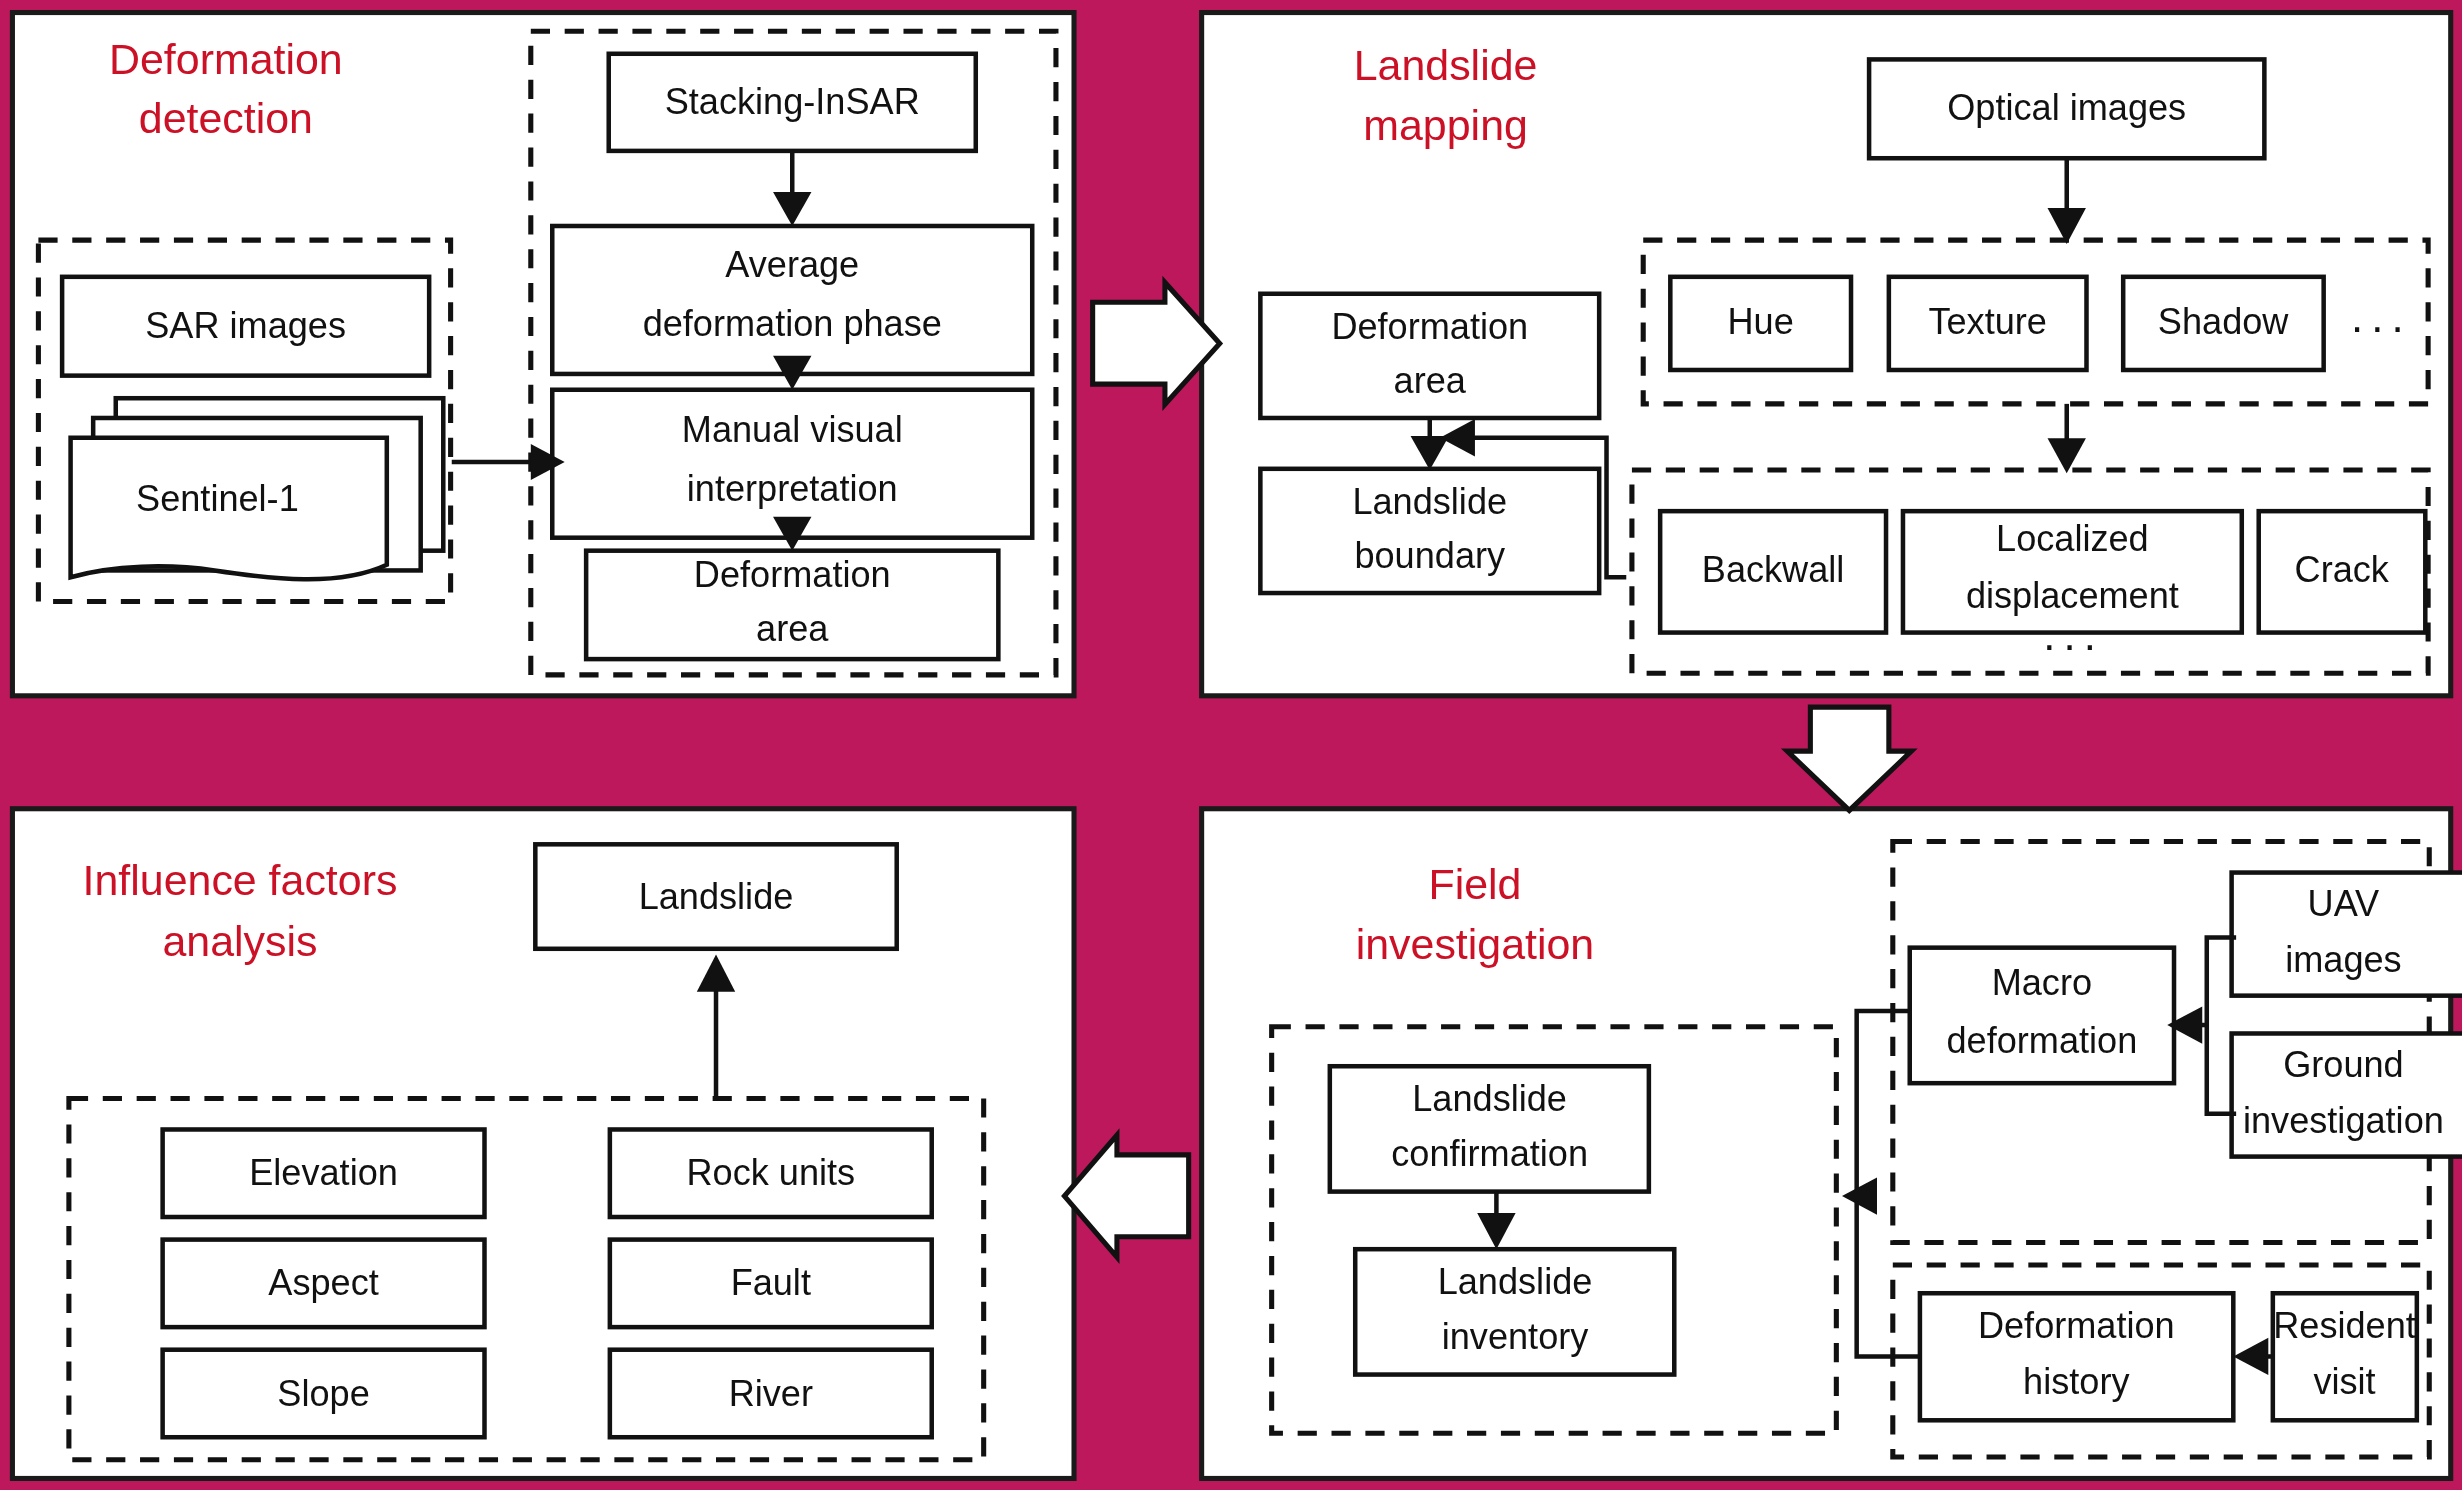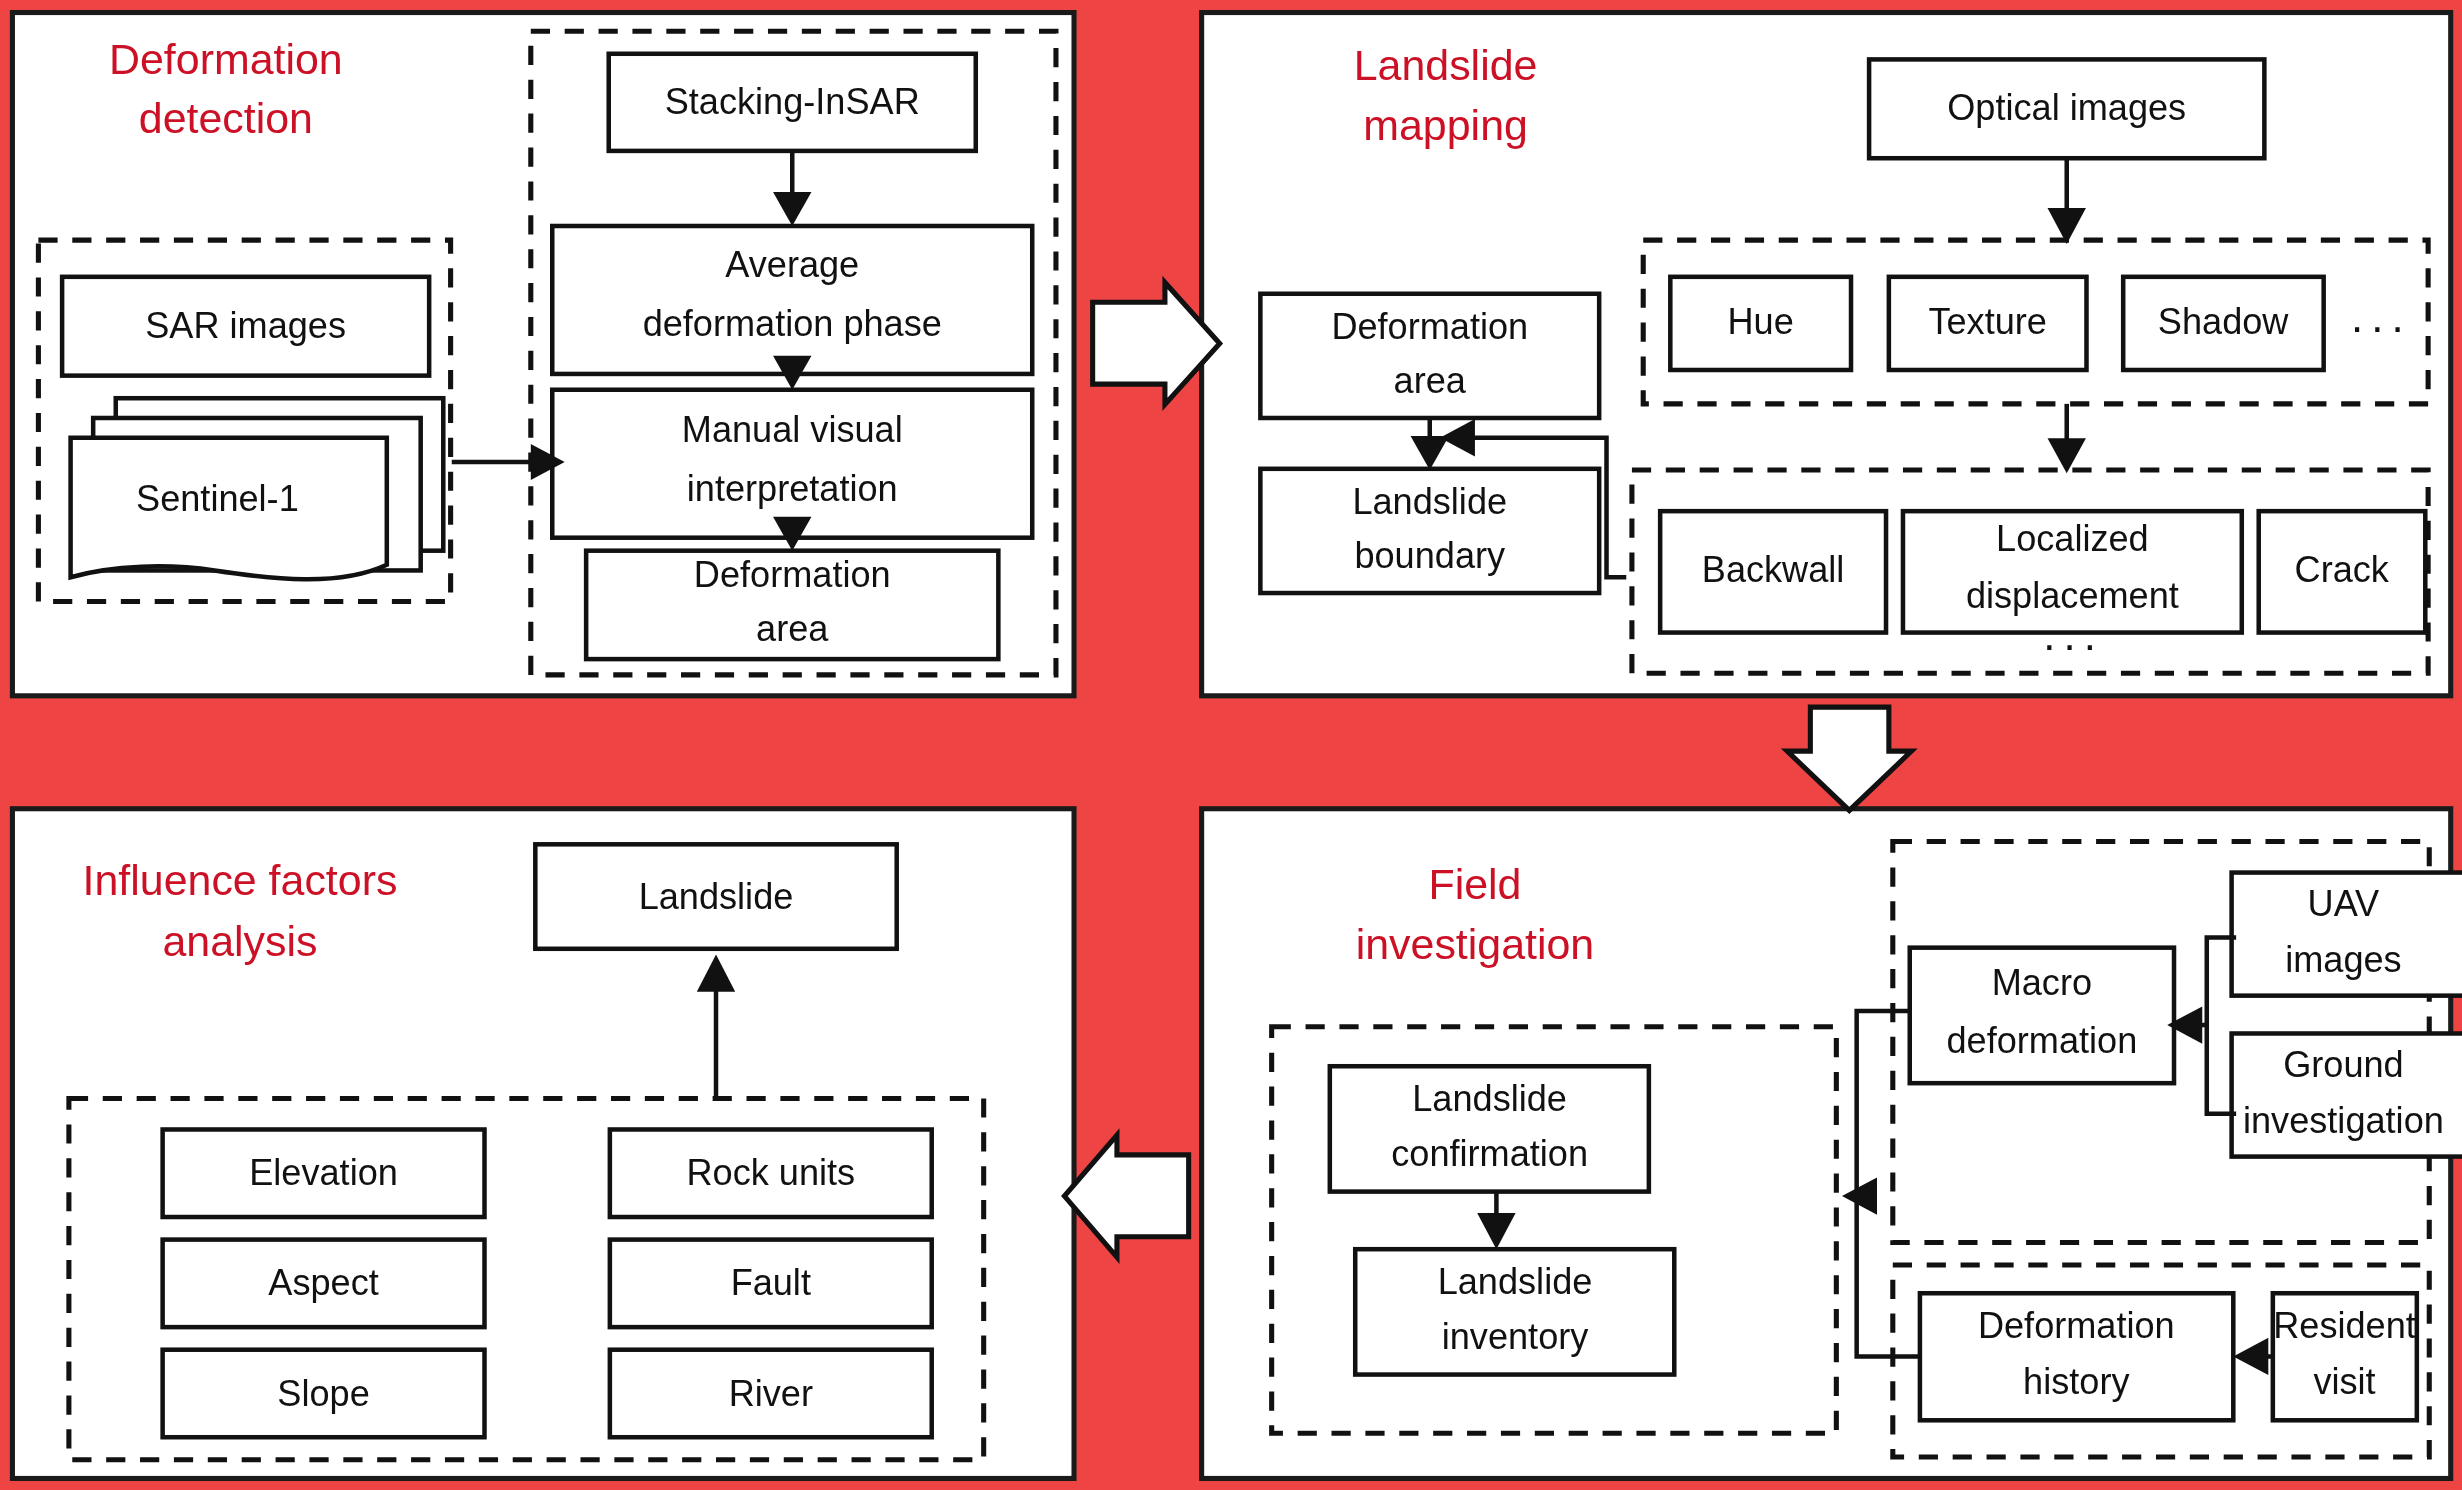--- a/index.html
+++ b/index.html
@@ -1,17 +1,17 @@
 <!DOCTYPE html>
 <html style="font-size:9px"><head>
 <meta charset="utf-8">
 <style>
   html,body{margin:0;padding:0;background:#ffffff;}
   body{font-family:"Liberation Sans","DejaVu Sans",sans-serif;}
-  #stage{position:relative;width:2462px;height:1491px;background:#ef4444;overflow:hidden;}
+  #stage{position:relative;width:2462px;height:1491px;background:#be185d;overflow:hidden;}
   svg{position:absolute;left:0;top:0;width:2462px;height:1491px;}
   .panel{fill:#ffffff;stroke:#1a1a1a;stroke-width:9;}
   .dash{fill:none;stroke:#111111;stroke-width:9;stroke-dasharray:34 26;}
   .nodebox{fill:#ffffff;stroke:#111111;stroke-width:8;}
   .conn{fill:none;stroke:#111111;stroke-width:8;}
   .blockarrow{fill:#ffffff;stroke:#111111;stroke-width:9;stroke-linejoin:miter;}
   .ahead{fill:#111111;stroke:none;}
   text{font-family:"Liberation Sans","DejaVu Sans",sans-serif;fill:#111111;}
   .t-node{font-size:64px;text-anchor:middle;dominant-baseline:middle;}
   .t-title{font-size:76px;text-anchor:middle;dominant-baseline:middle;fill:#cc1126;}

